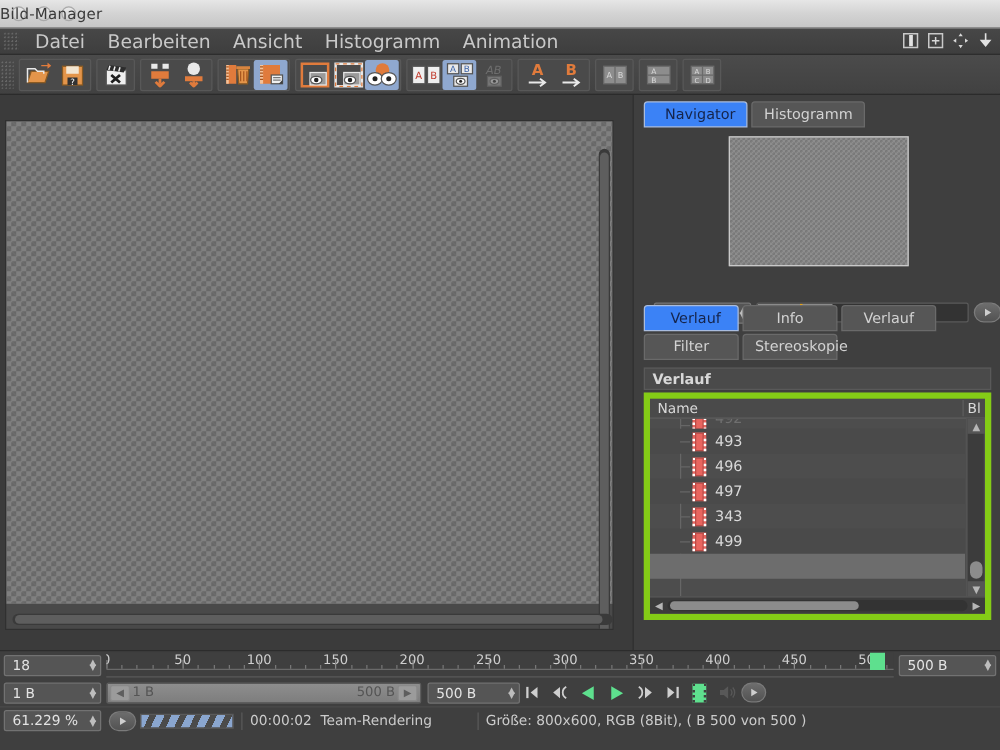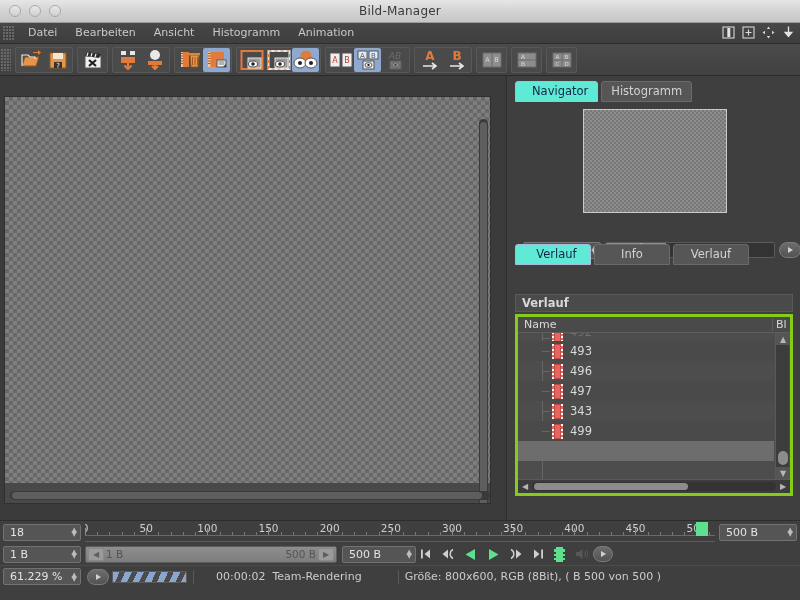--- a/index.html
+++ b/index.html
@@ -16,39 +16,39 @@
     position:absolute; left:0; top:0; width:800px; height:23px;
     background:linear-gradient(to bottom,#e6e6e6 0%,#d3d3d3 50%,#c6c6c6 100%);
     border-bottom:1px solid #9a9a9a;
     display:flex; align-items:center;
   }
   .tb-lights{ display:flex; gap:8px; padding-left:9px; }
   .light{ width:12px; height:12px; border-radius:50%;
     background:linear-gradient(to bottom,#e9e9e9,#cfcfcf);
     border:1px solid #a9a9a9; }
   .tb-title{
-    position:absolute; left:0; right:0; text-align:center;
+    position:absolute; left:0; right:0; text-align:left;
     font-size:12px; color:#3a3a3a; letter-spacing:.2px;
   }
 
   
   .menubar{
     position:absolute; left:0; top:23px; width:800px; height:21px;
     background:linear-gradient(to bottom,#474747,#3e3e3e);
     border-bottom:1px solid #2d2d2d;
     display:flex; align-items:center;
   }
   .grip{
     width:12px; height:14px; margin-left:3px; margin-right:4px;
     background-image:
       radial-gradient(circle at 1px 1px, #6e6e6e 0.7px, transparent 0.9px);
     background-size:3px 3px; opacity:.9;
   }
   .menu-item{
-    font-size:11px; color:#c9c9c9; padding:2px 9px 3px 9px; white-space:nowrap;
+    font-size:15px; color:#c9c9c9; padding:2px 9px 3px 9px; white-space:nowrap;
   }
   .menubar-right{ position:absolute; right:4px; top:2px; display:flex; gap:5px; align-items:center;}
   .mb-ico{ width:15px; height:15px; position:relative; }
   .mb-ico svg{ display:block; }
 
   
   .toolbar{
     position:absolute; left:0; top:44px; width:800px; height:32px;
     background:linear-gradient(to bottom,#4b4b4b,#414141);
     border-bottom:1px solid #2b2b2b;
@@ -113,21 +113,21 @@
   .rpanel{
     position:absolute; left:506px; top:76px; width:294px; height:444px;
     background:#3f3f3f; border-left:1px solid #2e2e2e;
   }
   .tabrow{ display:flex; gap:3px; padding:5px 0 0 8px; }
   .tab{
     font-size:11.5px; color:#d2d2d2; padding:2px 9px 3px 9px;
     background:#565656; border:1px solid #6a6a6a;
     border-radius:3px 3px 0 0; white-space:nowrap;
   }
-  .tab.act{ background:#5eead4; color:#15244a; border-color:#a9bcdd;padding-left:16px; }
+  .tab.act{ background:#3b82f6; color:#15244a; border-color:#a9bcdd;padding-left:16px; }
 
   .navbox{
     position:absolute; left:8px; top:30px; width:278px; height:172px;
   }
   .navthumb{
     position:absolute; left:68px; top:3px; width:144px; height:104px;
     border:1px solid #c9c9c9;
     background-color:#8d8d8d;
     background-image:
       linear-gradient(45deg,#777 25%,transparent 25%,transparent 75%,#777 75%),
@@ -163,21 +163,21 @@
   .tabrow3{ display:flex; gap:3px; padding:2px 0 0 8px; }
 
   .sectitle{
     position:absolute; left:8px; top:50px; width:278px; height:18px;
     background:#4a4a4a; border:1px solid #595959;
     font-size:11.5px; font-weight:bold; color:#d8d8d8;
     display:flex; align-items:center; padding-left:6px;
   }
   .listbox{
     position:absolute; left:8px; top:70px; width:278px; height:182px;
-    background:#4d4d4d; border:3px solid #84cc16; overflow:hidden;
+    background:#4d4d4d; border:5px solid #84cc16; overflow:hidden;
   }
   .lhead{
     height:16px; background:#4a4a4a; border-bottom:1px solid #5e5e5e;
     display:flex; align-items:center; font-size:11px; color:#d9d9d9;
   }
   .lhead .c1{ flex:1; padding-left:6px; }
   .lhead .c2{ width:18px; border-left:1px solid #5e5e5e; padding-left:3px; }
   .rows{ position:absolute; left:0; top:16px; right:16px; bottom:14px; overflow:hidden; }
   .row{
     height:20px; display:flex; align-items:center; position:relative;
@@ -523,20 +523,24 @@
             </svg>
         </div>
       </div>
     </div>
 
     <div class="hpanel">
       <div class="tabrow2">
         <div class="tab act" style="width:76px;text-align:center">Verlauf</div>
         <div class="tab" style="width:76px;text-align:center">Info</div>
         <div class="tab" style="width:76px;text-align:center">Verlauf</div>
+      </div>
+      <div class="tabrow3">
+        <div class="tab" style="width:76px;text-align:center">Filter</div>
+        <div class="tab" style="width:76px;text-align:center">Stereoskopie</div>
       </div>
 
       <div class="sectitle">Verlauf</div>
 
       <div class="listbox">
         <div class="lhead">
           <div class="c1">Name</div>
           <div class="c2">Bl</div>
         </div>
         <div class="rows">
@@ -764,20 +768,20 @@
             <span>▼</span>
           </span>
       </div>
       <div class="rbtn" style="margin-left:6px">
         <svg width="8" height="8" viewBox="0 0 8 8">
             <path d="M2 1 L7 4 L2 7 Z" fill="#cfcfcf"></path>
           </svg>
       </div>
       <div class="stripes"></div>
       <div class="vsep"></div>
-      <div class="stxt" style="margin-left:16px">00:00:02</div>
+      <div class="stxt" style="margin-left:0">00:00:02</div>
       <div class="stxt">Team-Rendering</div>
       <div class="vsep" style="margin-left:36px"></div>
       <div class="stxt" style="margin-left:0">Größe: 800x600, RGB (8Bit),  ( B 500 von 500 )</div>
     </div>
   </div>
 
 </div>
 
 </body></html>

